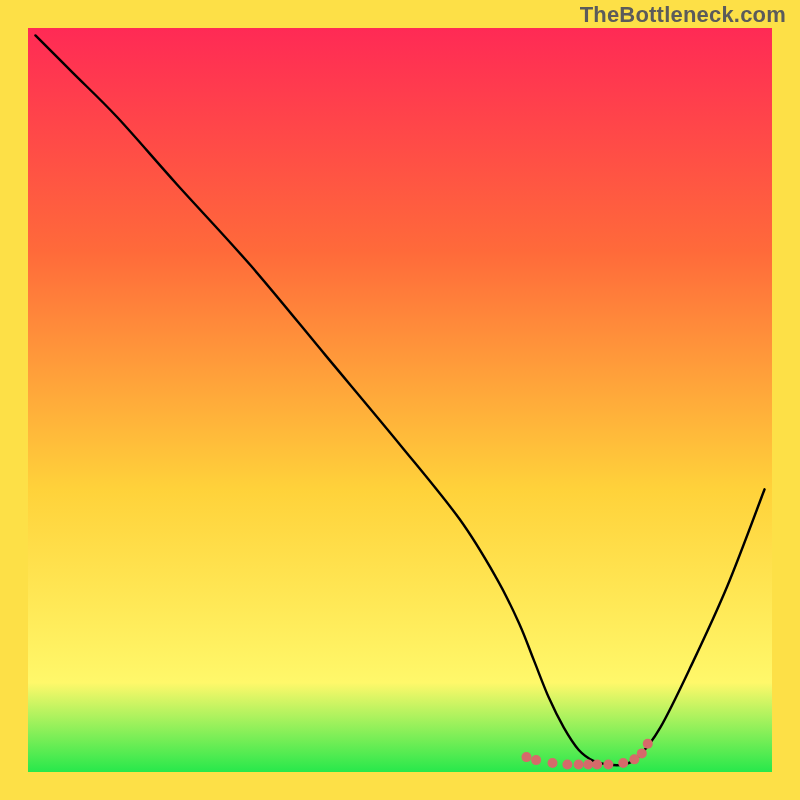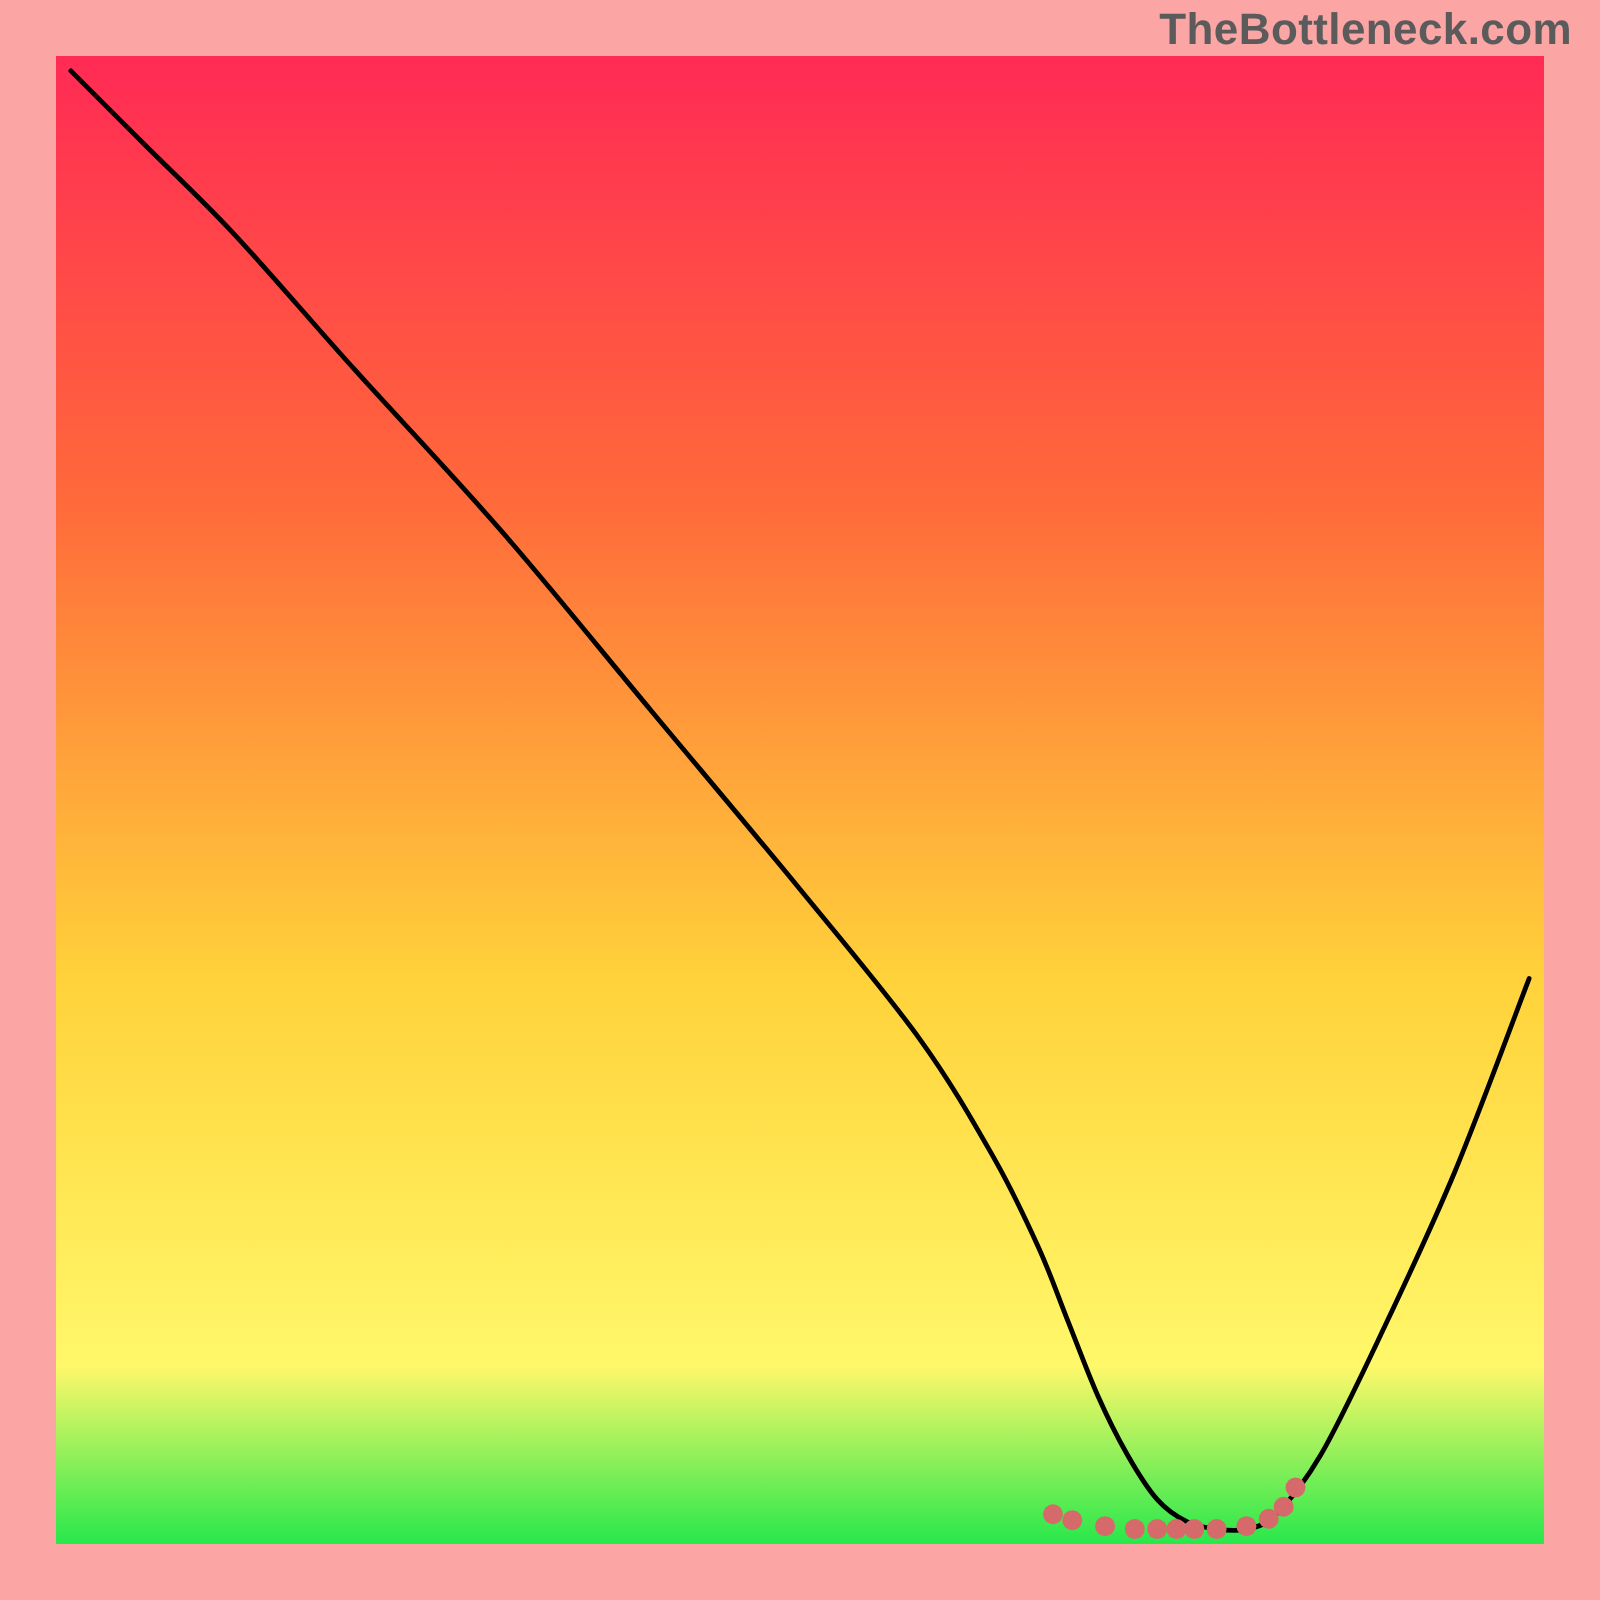--- a/index.html
+++ b/index.html
@@ -8,21 +8,21 @@
     width: 800px;
     height: 800px;
     background: #000;
     overflow: hidden;
     font-family: Arial, Helvetica, sans-serif;
   }
   .frame {
     position: relative;
     width: 800px;
     height: 800px;
-    background: #fca5a5;
+    background: #fde047;
   }
   .watermark {
     position: absolute;
     top: 2px;
     right: 14px;
     color: #5b5b5b;
     font-size: 22px;
     font-weight: 600;
     letter-spacing: 0.2px;
     font-family: Arial, Helvetica, sans-serif;

